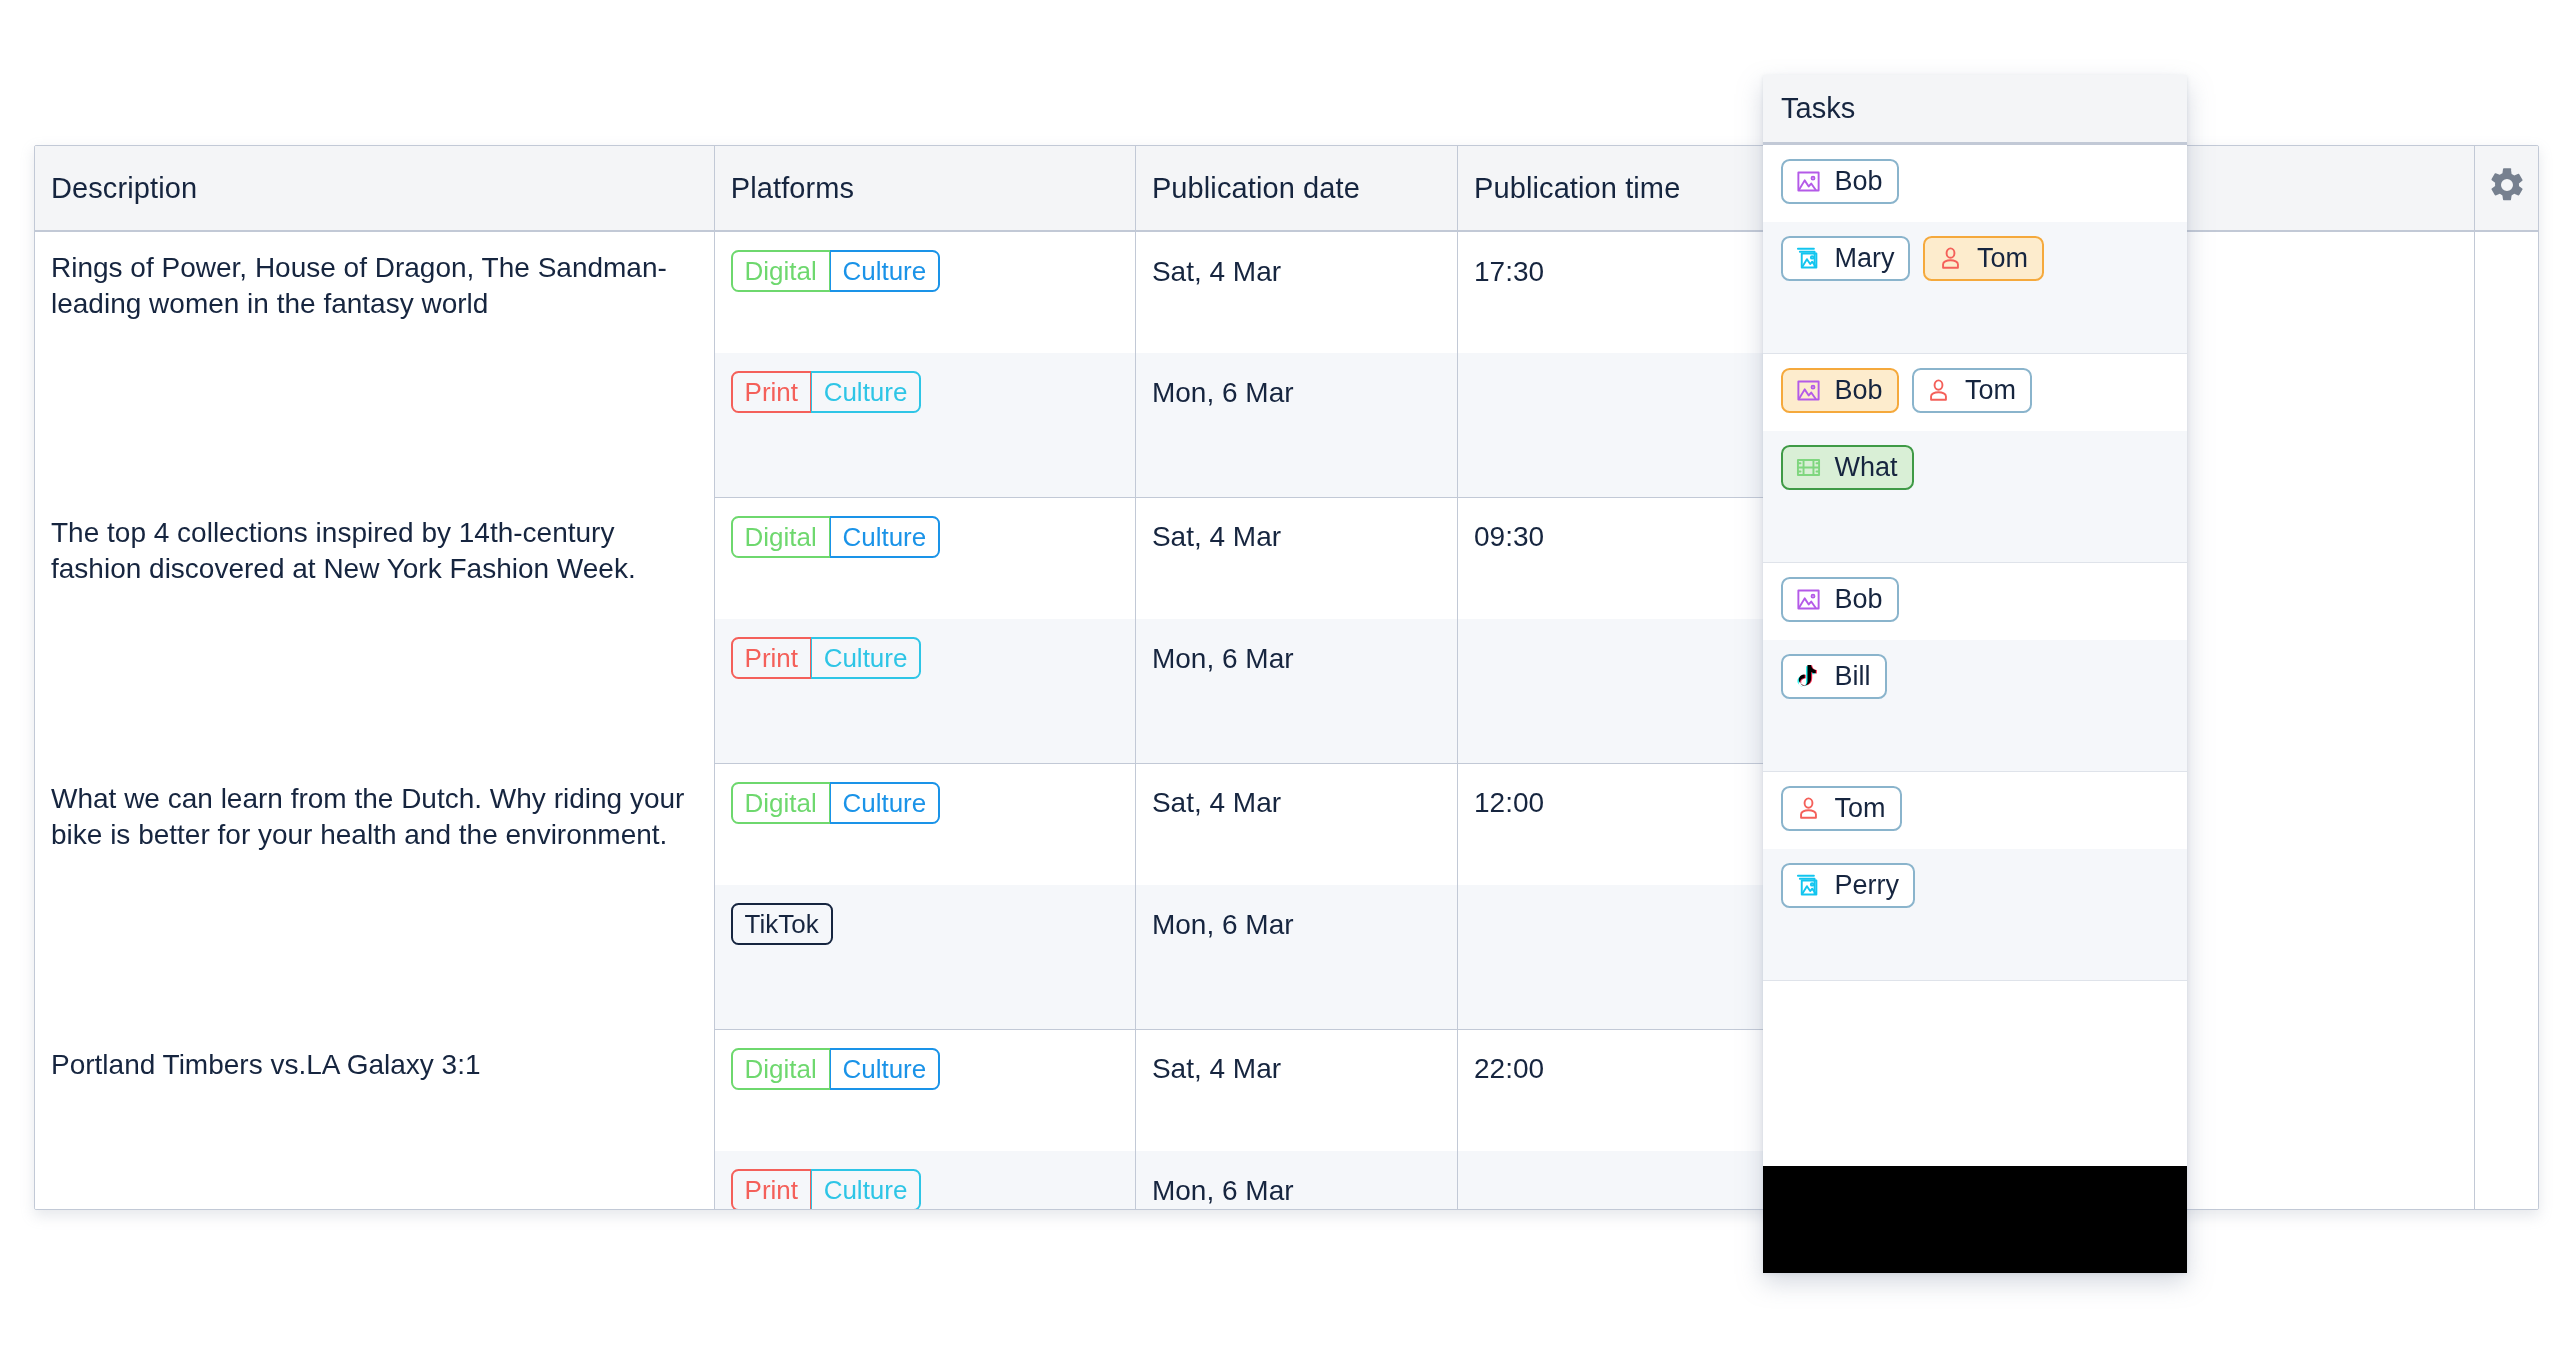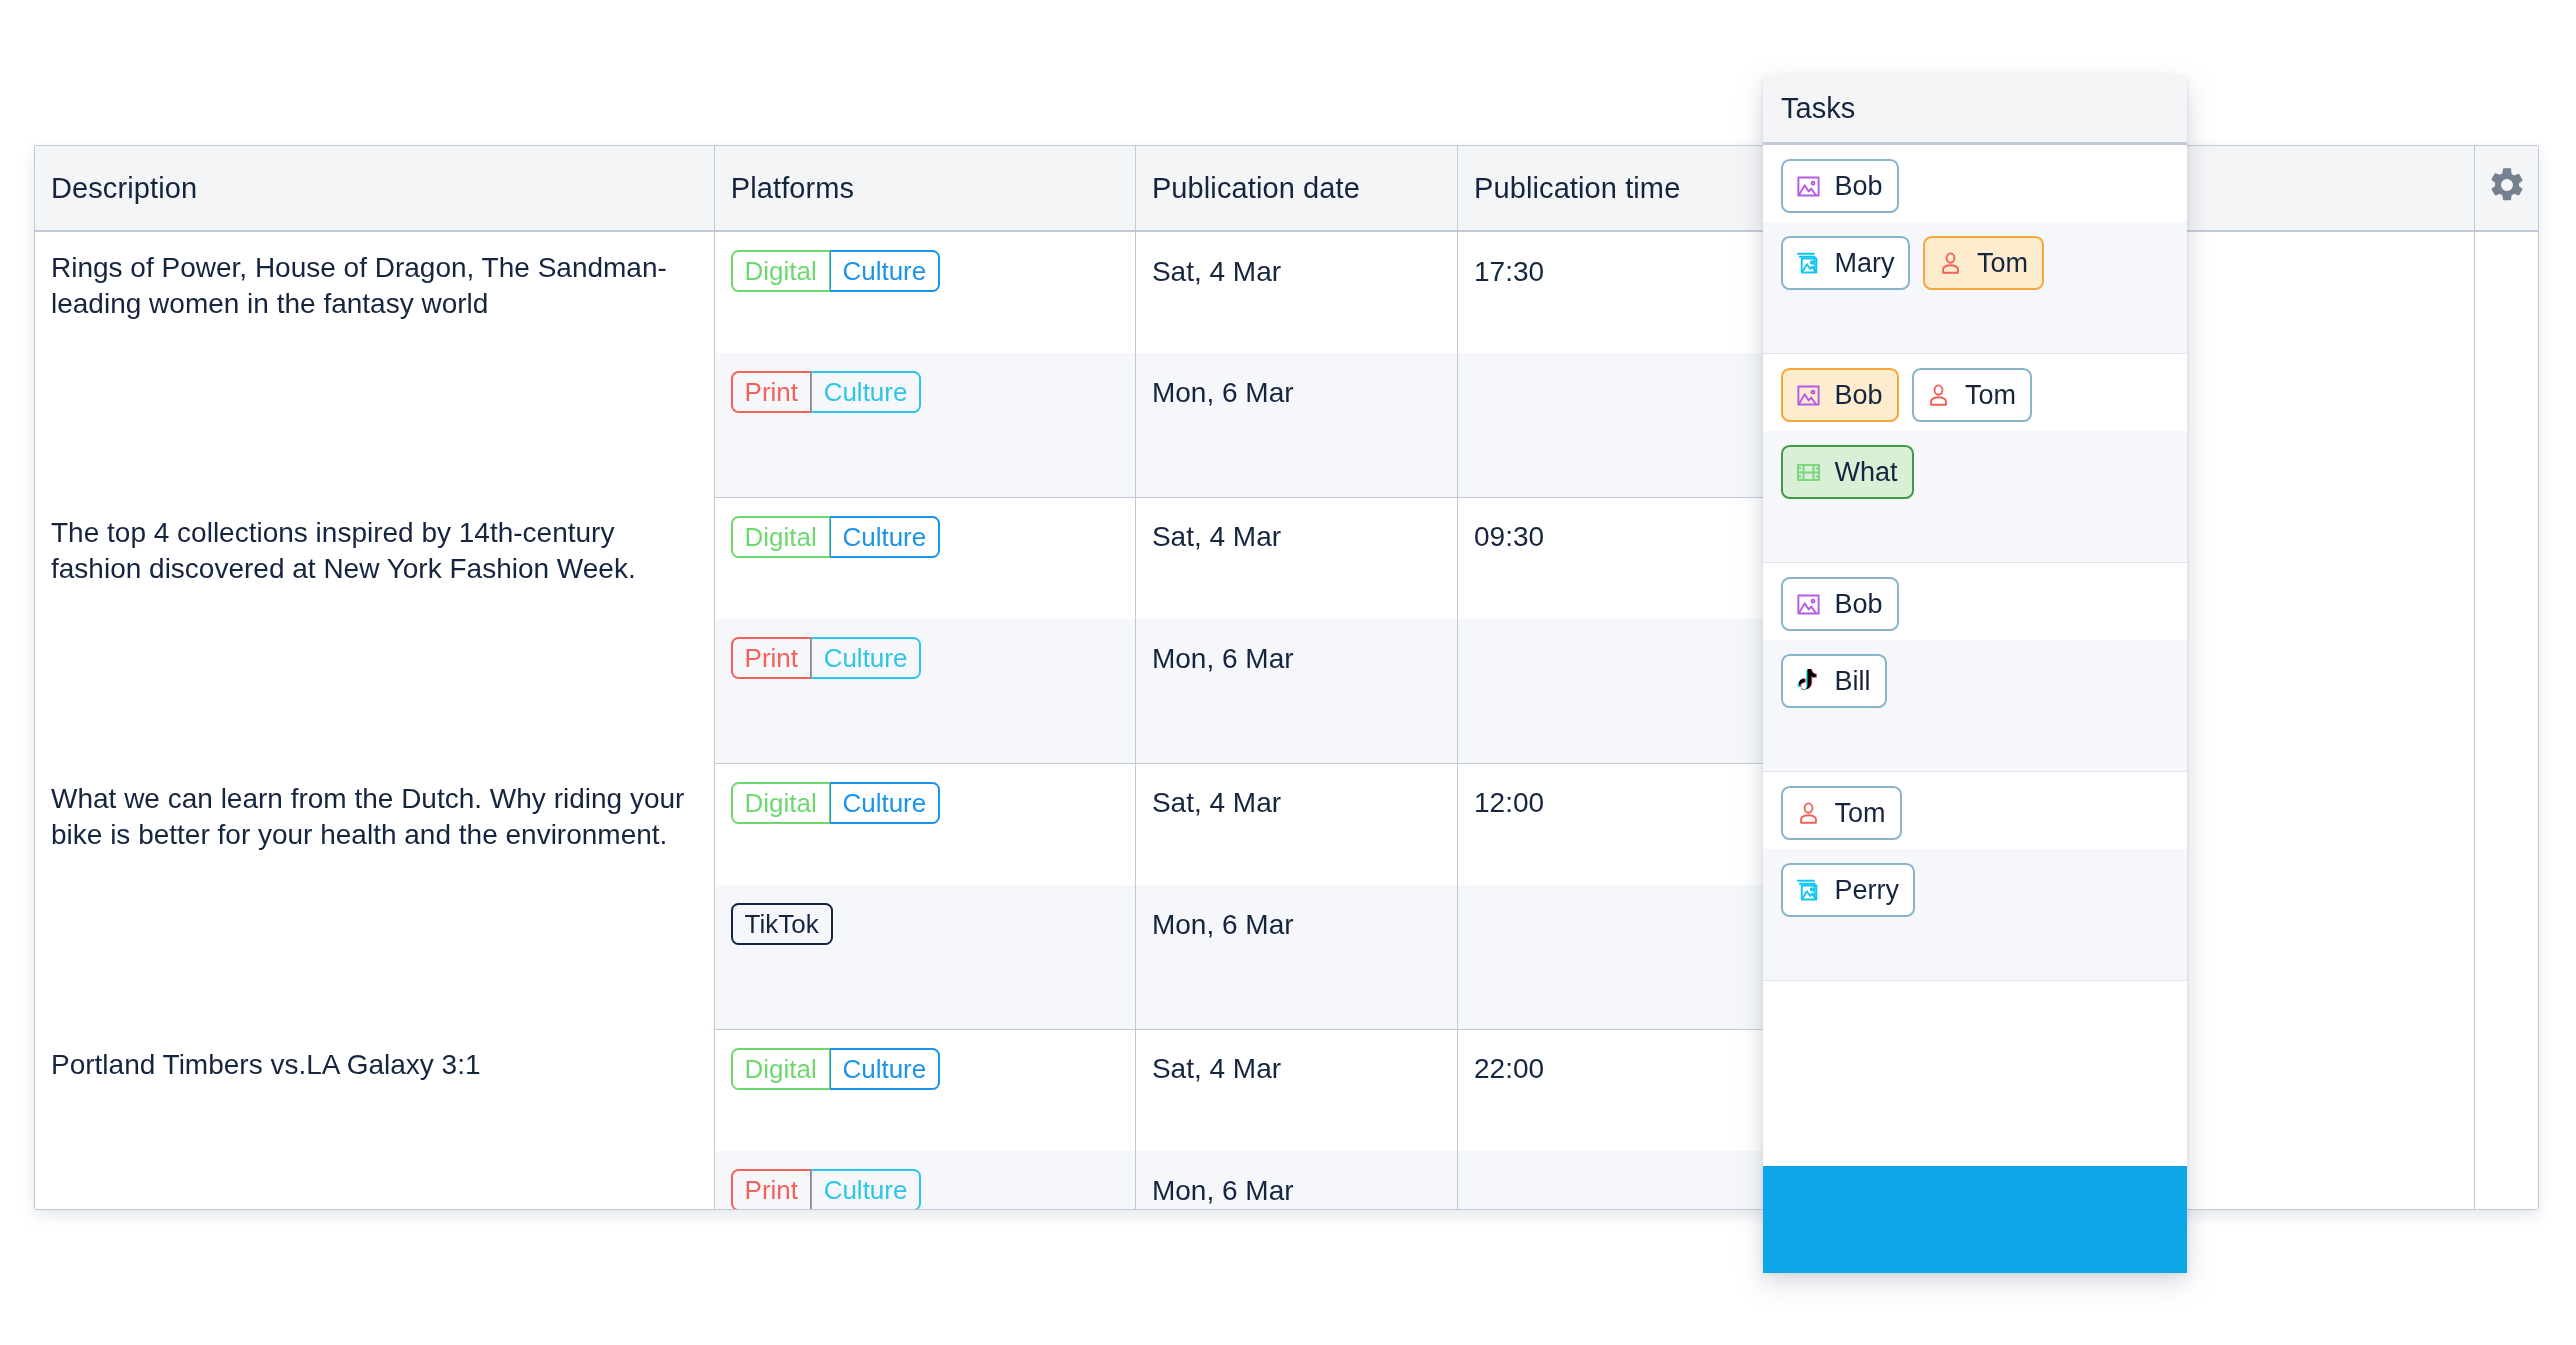--- a/index.html
+++ b/index.html
@@ -80,42 +80,42 @@
   .pill .half.r{
     border:2.1px solid currentColor;
     border-radius:0 7.5px 7.5px 0;
     border-left-width:1.1px;
   }
   .pill.solo .half.l{border-radius:7.5px;border-right-width:2.1px;}
 
   
   .tasks-panel{
     position:absolute;left:1763px;top:75px;width:424px;height:1198px;
-    background:#0ea5e9;
+    background:#000000;
     box-shadow:0 9.7px 23.6px rgba(130,142,165,.34), 0 1.1px 4.3px rgba(130,142,165,.20);
     box-sizing:border-box;
     overflow:hidden;
     z-index:5;
     text-align:center;
   }
   .tasks-head{
     height:70px;background:#f4f5f7;border-bottom:3.2px solid #c2c9d6;
     display:flex;align-items:center;padding:0 18px;box-sizing:border-box;
   }
   .tasks-head .t{font-size:29px;color:#16253f;}
   .tasks-body{height:1125px;box-sizing:border-box;}
   .task-group{border-bottom:1.6px solid #dfe3ea;box-sizing:border-box;}
   .task-row{display:flex;align-items:flex-start;padding:14px 18px 0 18px;box-sizing:border-box;gap:13px;}
   .task-row.a{background:#ffffff;height:77px;}
   .task-row.b{background:#f5f7fa;height:131px;}
   .tg-empty{background:#ffffff;height:185px;}
 
   .chip{
     display:inline-flex;align-items:center;gap:11.8px;
-    height:54px;padding:0 14px 0 10.7px;
+    height:45px;padding:0 14px 0 10.7px;
     border:2.1px solid #8ab4cc;border-radius:8.6px;background:#ffffff;
     font-size:27px;color:#16253f;line-height:1;box-sizing:border-box;
     white-space:nowrap;
   }
   .chip.hl-orange{border-color:#f5a93c;background:#fdeccd;}
   .chip.hl-green{border-color:#3f9a46;background:#d9efd6;}
   .chip .ci{display:inline-flex;width:29px;height:29px;align-items:center;justify-content:center;flex:0 0 29px;}
 </style>
 </head>
 <body>

